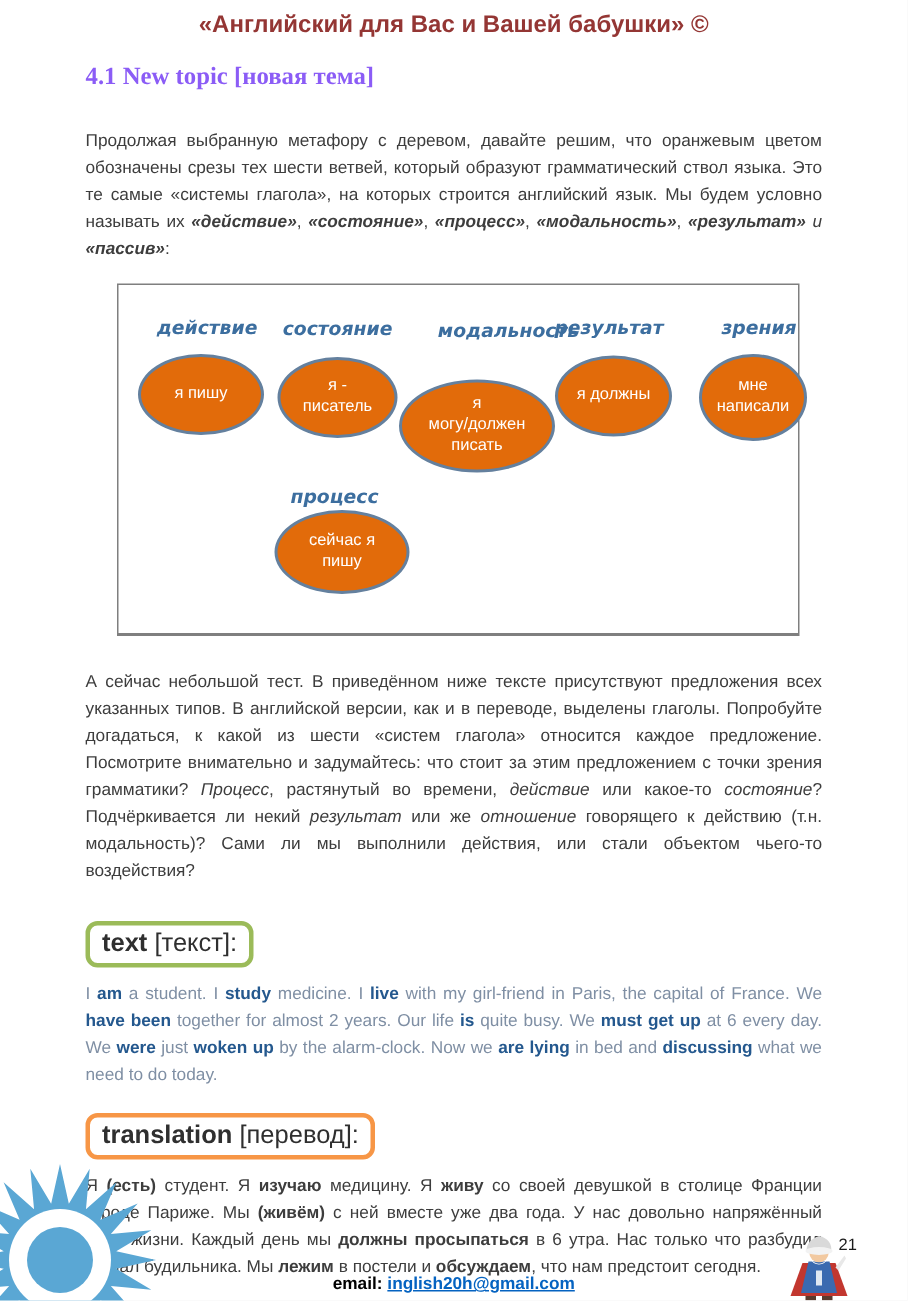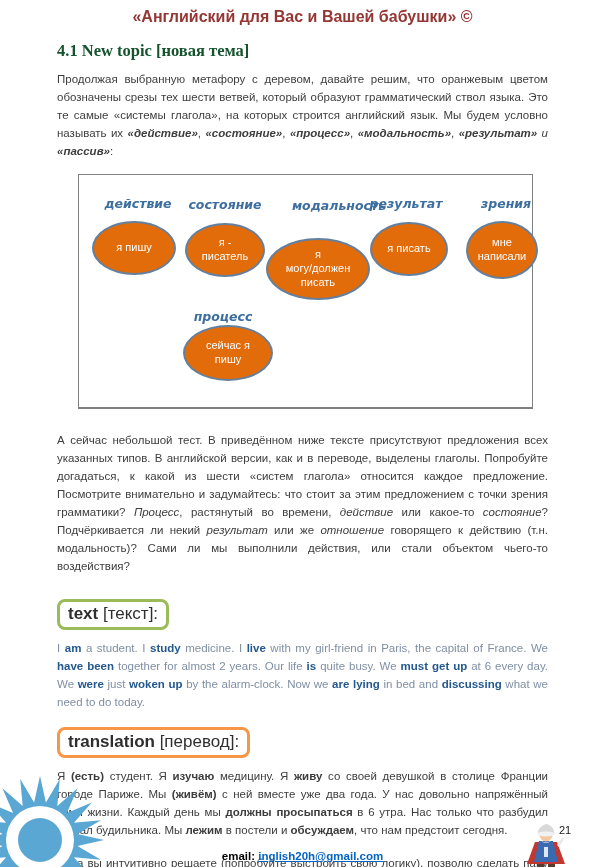--- a/index.html
+++ b/index.html
@@ -8,23 +8,23 @@
     position:relative; width:605px; height:867px; margin:0 auto;
     background:#ffffff; overflow:hidden;
     font-family:"Liberation Sans", sans-serif; color:#3d3d3d;
   }
   .page-header {
     padding-top:8px; text-align:center;
     font-size:16px; font-weight:bold; color:#943634;
   }
   .content { padding:0 57px; }
   .section-title {
-    margin:15px 0 9px;
+    margin:15px 0 24px;
     font-family:"Liberation Serif", serif;
-    font-size:16.5px; font-weight:bold; color:#14532d;
+    font-size:16.5px; font-weight:bold; color:#8b5cf6;
   }
   p.para {
     font-size:11.5px; line-height:18px; text-align:justify;
     color:#3d3d3d; margin:0 0 10px;
   }
   .b  { font-weight:bold; }
   .i  { font-style:italic; }
   .bi { font-weight:bold; font-style:italic; }
 
   
@@ -104,21 +104,21 @@
       <div class="diagram-label" style="left:327px; top:28px;">результат</div>
       <div class="diagram-label" style="left:427px; top:28px;">зрения</div>
       <div class="diagram-label" style="left:144px; top:141px;">процесс</div>
 
       <div class="ellipse" style="left:13px;  top:46px;  width:84px;  height:54px;">я пишу</div>
       <div class="ellipse" style="left:106px; top:48px;  width:80px;  height:54px;">я -
 писатель</div>
       <div class="ellipse" style="left:187px; top:63px;  width:104px; height:62px;">я
 могу/должен
 писать</div>
-      <div class="ellipse" style="left:291px; top:47px;  width:78px;  height:54px;">я писать</div>
+      <div class="ellipse" style="left:291px; top:47px;  width:78px;  height:54px;">я должны</div>
       <div class="ellipse" style="left:387px; top:46px;  width:72px;  height:58px;">мне
 написали</div>
       <div class="ellipse" style="left:104px; top:150px; width:90px;  height:56px;">сейчас я
 пишу</div>
     </div>
 
     <p class="para" style="margin-bottom:18px;"><span>А сейчас небольшой тест. В приведённом ниже тексте  присутствуют предложения всех указанных типов. В английской версии, как и в переводе, выделены глаголы. Попробуйте догадаться, к какой из шести «систем глагола» относится каждое предложение. Посмотрите внимательно и задумайтесь: что стоит за этим предложением с точки зрения грамматики? </span><span class="i">Процесс</span><span>, растянутый во времени, </span><span class="i">действие</span><span> или какое-то </span><span class="i">состояние</span><span>? Подчёркивается ли некий </span><span class="i">результат</span><span> или же </span><span class="i">отношение</span><span> говорящего к действию (т.н. модальность)? Сами ли мы выполнили действия, или стали объектом чьего-то воздействия?</span></p>
 
     <div class="tag-box tag-green"><span class="b">text</span><span> [текст]:</span></div>
 

